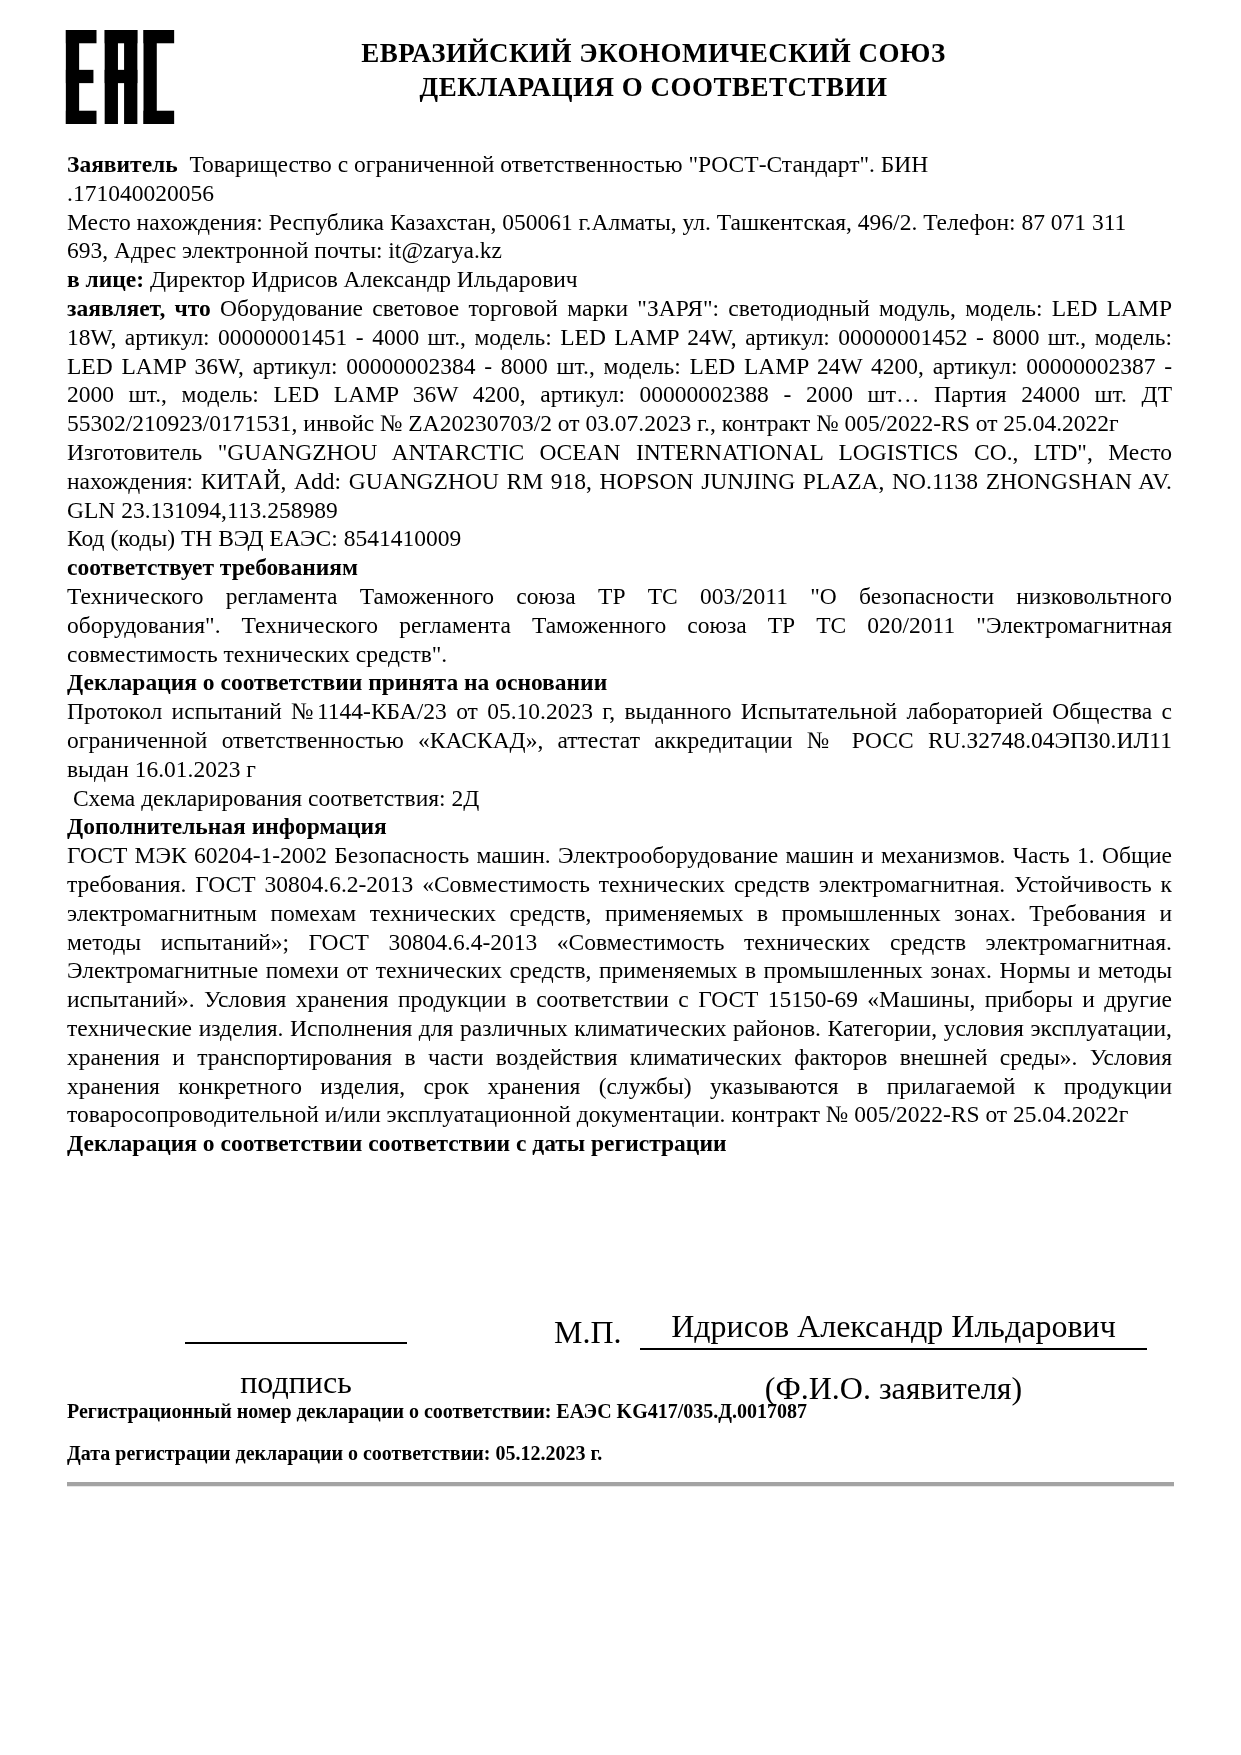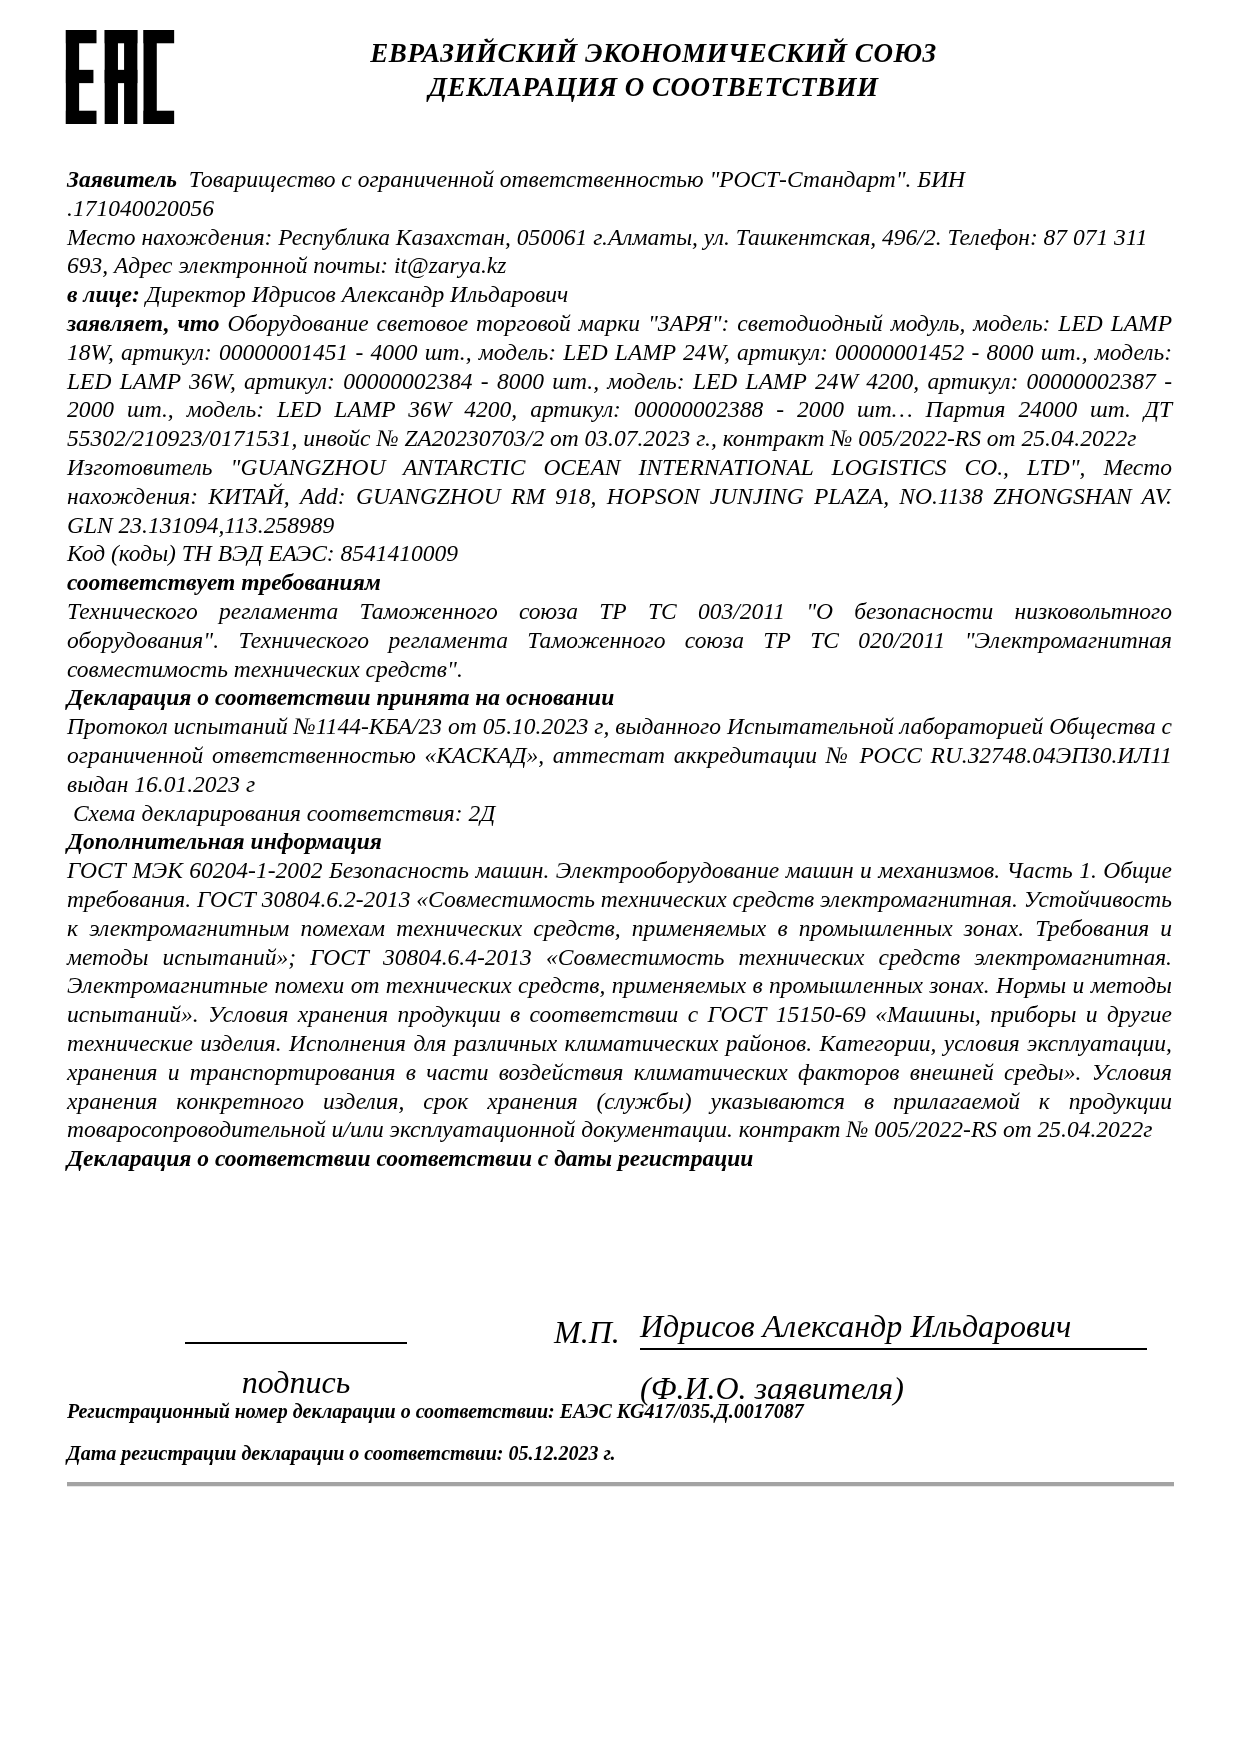--- a/index.html
+++ b/index.html
@@ -3,48 +3,47 @@
 <meta charset="utf-8">
 <style>
   html,body { margin:0; padding:0; background:#ffffff; }
   .page {
     position:relative;
     width:1241px; height:1755px;
     background:#ffffff;
     font-family:"Liberation Serif","DejaVu Serif",serif;
     color:#000;
     overflow:hidden;
-    font-style:italic;
   }
   
   .logo { position:absolute; left:64px; top:30px; width:112px; height:94px; }
   .logo svg { width:100%; height:100%; }
   
   .header {
     position:absolute; left:0; top:36px; width:100%;
     text-align:center; transform:translateX(33px);
   }
   .title-line {
     font-size:27px; font-weight:bold; line-height:34px;
     letter-spacing:0.5px;
   }
   
   .content {
-    position:absolute; left:67px; top:165px; width:1105px;
+    position:absolute; left:67px; top:150px; width:1105px;
     font-size:23.5px; line-height:28.8px;
   }
   .para { margin:0; white-space:pre-wrap; }
   .para.justify { white-space:normal; text-align:justify; }
   .bold { font-weight:bold; }
   
   .sig { position:absolute; left:67px; top:1308px; width:1107px; height:90px; font-size:32px; }
   .sig-mp { position:absolute; left:487px; top:6px; }
   .sig-left { position:absolute; left:118px; top:0; width:222px; text-align:center; }
   .sig-left .line-space { height:34px; border-bottom:2px solid #000; }
-  .sig-right { position:absolute; left:573px; top:0; width:507px; text-align:left; }
+  .sig-right { position:absolute; left:573px; top:0; width:507px; text-align:center; }
   .sig-name { padding-bottom:3px; border-bottom:2px solid #000; }
   .sig-caption { padding-top:20px; }
   
   .reg { position:absolute; left:67px; top:1396px; width:1107px; font-size:20px; }
   .reg p { margin:0 0 12px 0; font-weight:bold; line-height:30px; }
   
   .divider {
     position:absolute; left:67px; top:1482px; width:1107px; height:4px;
     background:#a3a3a3; border-bottom:1px solid #e6e6e6;
   }

